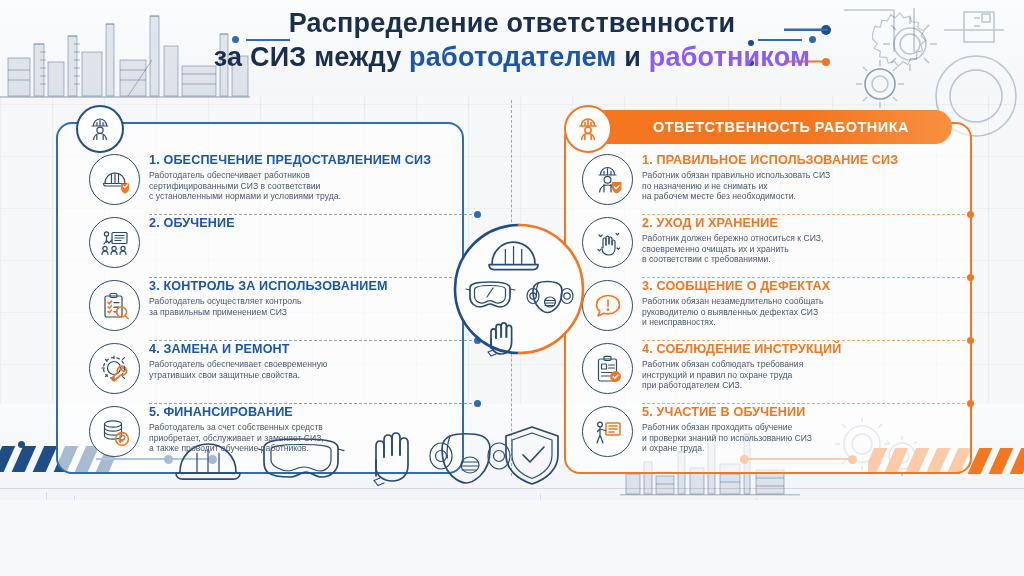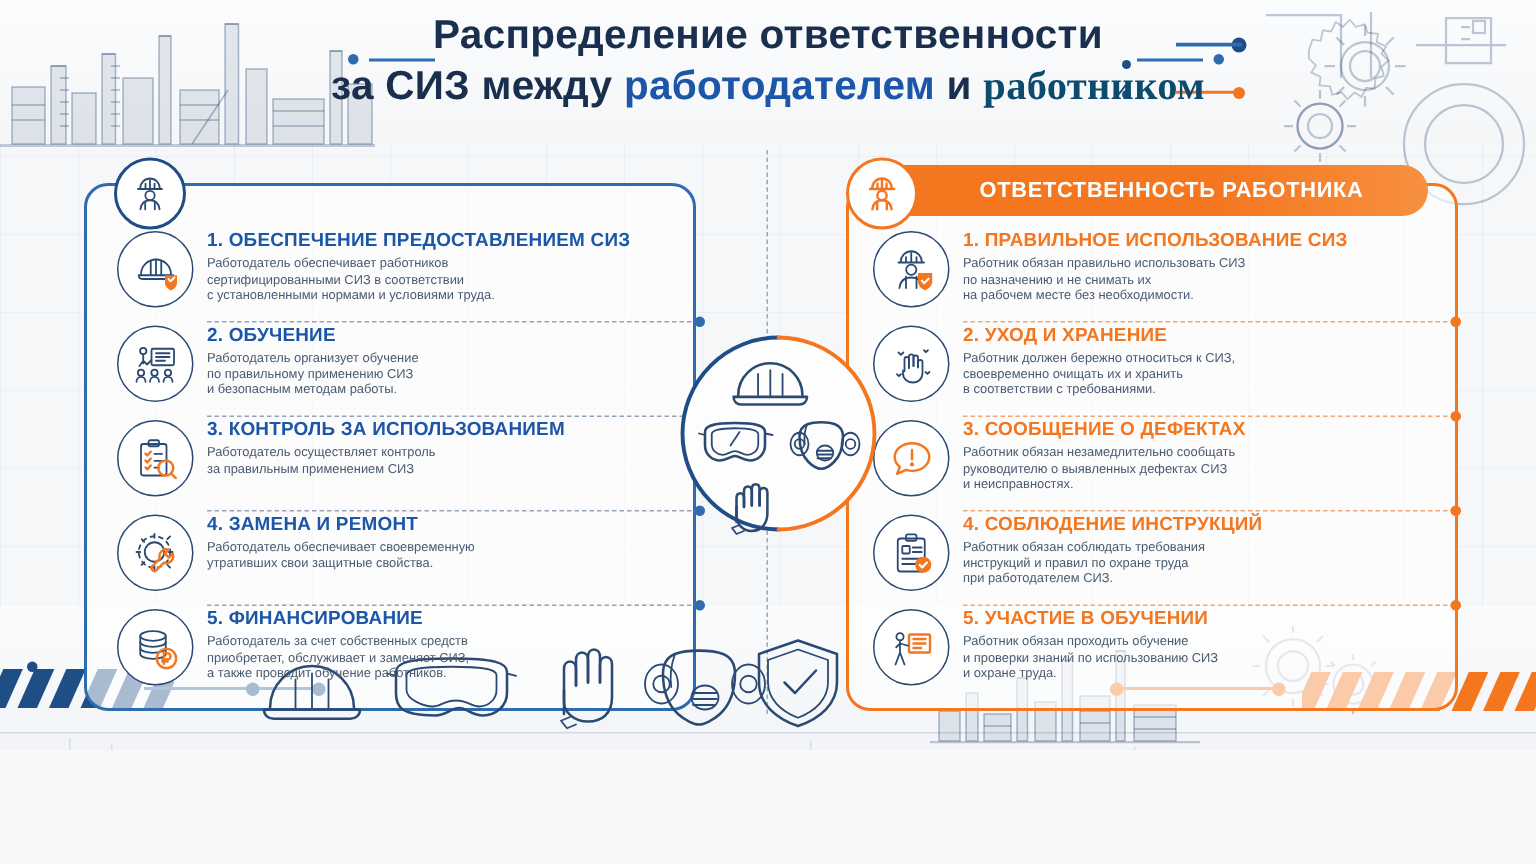--- a/index.html
+++ b/index.html
@@ -34,21 +34,21 @@
   .stripes{position:absolute;height:26px;overflow:hidden;}
   .stripes i{position:absolute;top:-6px;width:13px;height:40px;transform:skewX(-24deg);}
   .stripes.blue i{background:#1f4e87;}
   .stripes.orange i{background:#f4761f;}
 
   
   .title-wrap{position:absolute;left:0;top:6px;width:1024px;text-align:center;z-index:6;}
   .t-line1{font-size:27px;font-weight:bold;color:#1a2f4e;letter-spacing:.2px;line-height:34px;}
   .t-line2{font-size:27px;font-weight:bold;color:#1a2f4e;letter-spacing:.2px;line-height:34px;}
   .t-blue{color:#1c56a8;}
-  .t-orange{color:#0c4a6e;font-family:Liberation Serif, serif;}
+  .t-orange{color:#8b5cf6;}
   .title-deco{position:absolute;top:36px;display:flex;align-items:center;gap:7px;}
   .title-deco .d-dot{width:7px;height:7px;border-radius:50%;background:#2f6bb0;}
   .title-deco .d-dash{width:44px;height:2px;background:#2f6bb0;}
   .title-deco.right{flex-direction:row-reverse;}
 
   
   .panel{position:absolute;border-radius:16px;background:rgba(255,255,255,.62);}
   .panel.left{left:56px;top:122px;width:404px;height:348px;border:2px solid #2f6bb0;}
   .panel.right{left:564px;top:122px;width:404px;height:348px;border:2px solid #f4761f;}
 
@@ -56,21 +56,21 @@
   .pan-header.left{left:96px;top:110px;width:368px;background:linear-gradient(90deg,#18365e 0%,#255383 55%,#2f6bb0 100%);justify-content:center;}
   .pan-header.right{left:584px;top:110px;width:368px;background:linear-gradient(90deg,#f4761f 0%,#f4761f 60%,#f7903f 100%);justify-content:center;}
   .pan-header span{color:#fff;font-size:14.5px;font-weight:bold;letter-spacing:.5px;padding-left:26px;}
 
   .hdr-badge{position:absolute;width:44px;height:44px;border-radius:50%;background:#fff;display:flex;align-items:center;justify-content:center;z-index:5;}
   .hdr-badge.left{left:76px;top:105px;border:2.5px solid #1f4e87;}
   .hdr-badge.right{left:564px;top:105px;border:2.5px solid #f4761f;}
 
   
   .items{position:absolute;z-index:3;}
-  .items.left{left:78px;top:152px;width:390px;}
+  .items.left{left:89px;top:152px;width:390px;}
   .items.right{left:582px;top:152px;width:390px;}
   .item{position:relative;display:flex;gap:9px;height:63px;}
   .ic-circle{flex:0 0 auto;width:49px;height:49px;border-radius:50%;background:#fff;
     display:flex;align-items:center;justify-content:center;margin-top:2px;}
   .ic-circle.b{border:1.6px solid #2b4a73;}
   .ic-circle.o{border:1.6px solid #2b4a73;}
   .itxt{flex:1 1 auto;padding-top:1px;}
   .ihead{font-size:12.6px;font-weight:bold;letter-spacing:.15px;line-height:15px;margin-bottom:2px;}
   .ihead.b{color:#1c56a8;}
   .ihead.o{color:#f4761f;}
@@ -304,25 +304,20 @@
           <circle class="ln-thin" cx="8.5" cy="8" r="2.1"></circle>
           <path class="ln-thin" d="M8.5 10.2v6M6 18l2.5-3.5L11 17l3-3"></path>
           <circle class="ln-thin" cx="7" cy="22.5" r="2.1"></circle>
           <circle class="ln-thin" cx="16" cy="22.5" r="2.1"></circle>
           <circle class="ln-thin" cx="25" cy="22.5" r="2.1"></circle>
           <path class="ln-thin" d="M4 28.5c0-2 1.4-3.3 3-3.3s3 1.3 3 3.3M13 28.5c0-2 1.4-3.3 3-3.3s3 1.3 3 3.3M22 28.5c0-2 1.4-3.3 3-3.3s3 1.3 3 3.3"></path>
         </svg>
       </div>
       <div class="itxt">
         <div class="ihead b">2. ОБУЧЕНИЕ</div>
-        <div class="ibody">
-          <div>Работодатель организует обучение</div>
-          <div>по правильному применению СИЗ</div>
-          <div>и безопасным методам работы.</div>
-        </div>
       </div>
       <div class="sep"></div>
     </div>
 
     <div class="item">
       <div class="ic-circle b">
         <svg width="34" height="34" viewBox="0 0 34 34">
           <rect class="ln-thin" x="7" y="7" width="17" height="21" rx="1.6"></rect>
           <rect class="ln-thin" x="12" y="4.5" width="7" height="4" rx="1.2"></rect>
           <path class="ln-o" d="M10 13.4l1.2 1.3 2.3-2.6M10 18l1.2 1.3 2.3-2.6M10 22.6l1.2 1.3 2.3-2.6"></path>

